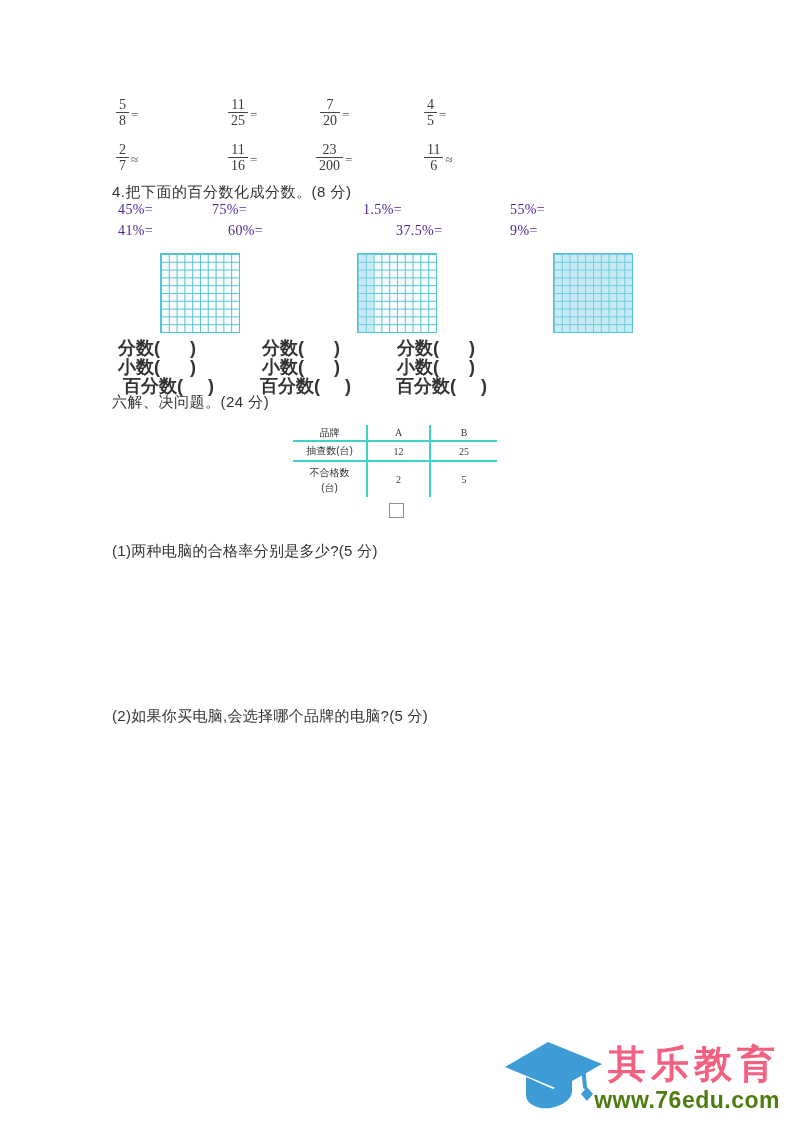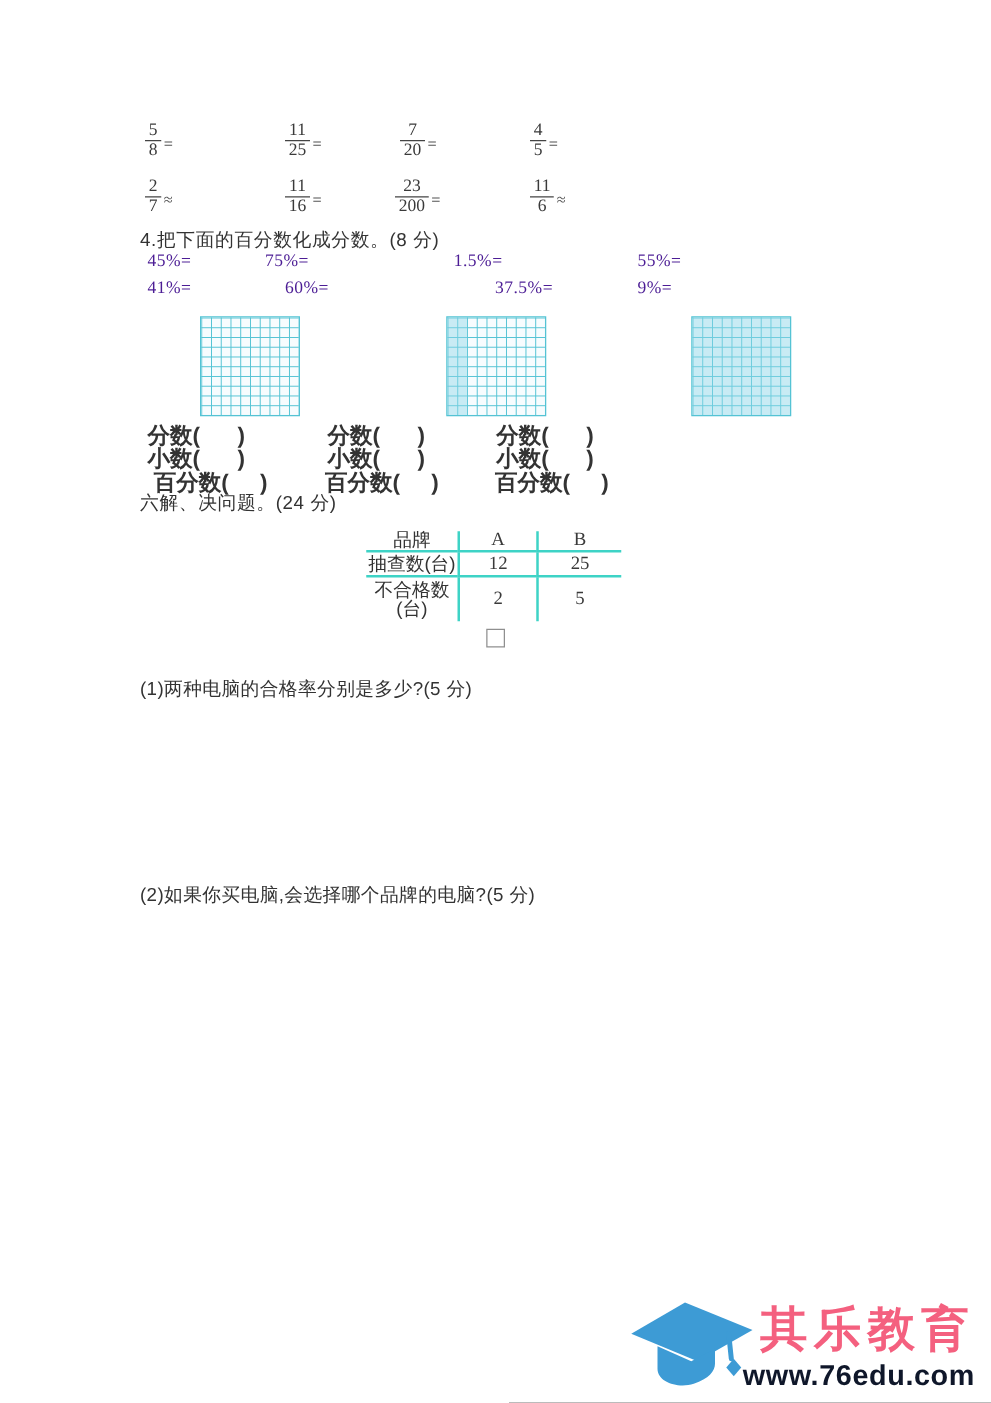--- a/index.html
+++ b/index.html
@@ -31,36 +31,36 @@
       linear-gradient(to right,#54c3d4 1px,transparent 1px),
       linear-gradient(to bottom,#54c3d4 1px,transparent 1px);
     background-size:10% 10%;
   }
   .grid-shade{position:absolute;left:0;top:0;height:100%;width:0;
     background:rgba(142,214,233,0.45);pointer-events:none;}
 
   .blank-label{font-size:18px;font-weight:bold;}
 
   
-  .ctable{display:grid;grid-template-columns:73px 63px 68px;font-size:15px;}
+  .ctable{display:grid;grid-template-columns:73px 63px 68px;font-size:10px;}
   .ct{display:flex;align-items:center;justify-content:center;text-align:center;box-sizing:border-box;}
   .ct.r1{height:17px;border-bottom:2px solid #3ed3c6;}
   .ct.r2{height:20px;border-bottom:2px solid #3ed3c6;}
   .ct.r3{height:35px;line-height:15px;flex-direction:column;}
   .ct.c2,.ct.c3{border-left:2px solid #3ed3c6;}
   .ct .two-line{line-height:15px;}
 
   .checkbox{width:13px;height:13px;border:1px solid #8f8f8f;background:#fff;}
 
   
   .logo-text{right:13px;top:1042px;text-align:right;}
   .brand{font-family:"Liberation Sans","DejaVu Sans",sans-serif;font-weight:bold;
     font-size:38px;color:#f4607f;letter-spacing:5px;line-height:44px;}
   .site-url{font-family:"Liberation Sans","DejaVu Sans",sans-serif;font-weight:bold;
-    font-size:23px;color:#0f172a;letter-spacing:0.5px;margin-top:1px;}
+    font-size:23px;color:#4d7c0f;letter-spacing:0.5px;margin-top:1px;}
 </style>
 </head>
 <body>
 
 <div class="page">
 
   <div class="abs frac" style="left:116px;top:97px;">
     <span class="stack">
         <span class="num">5</span>
         <span class="den">8</span>

